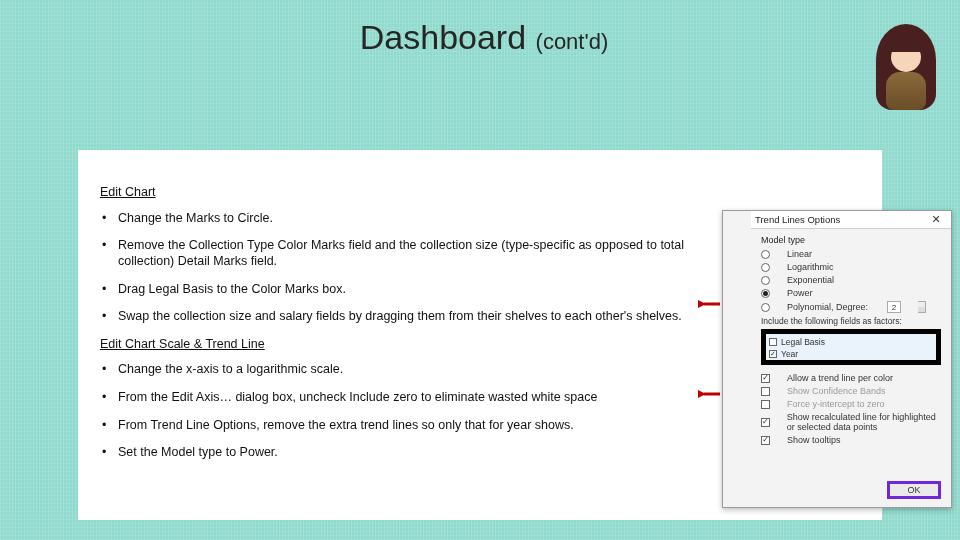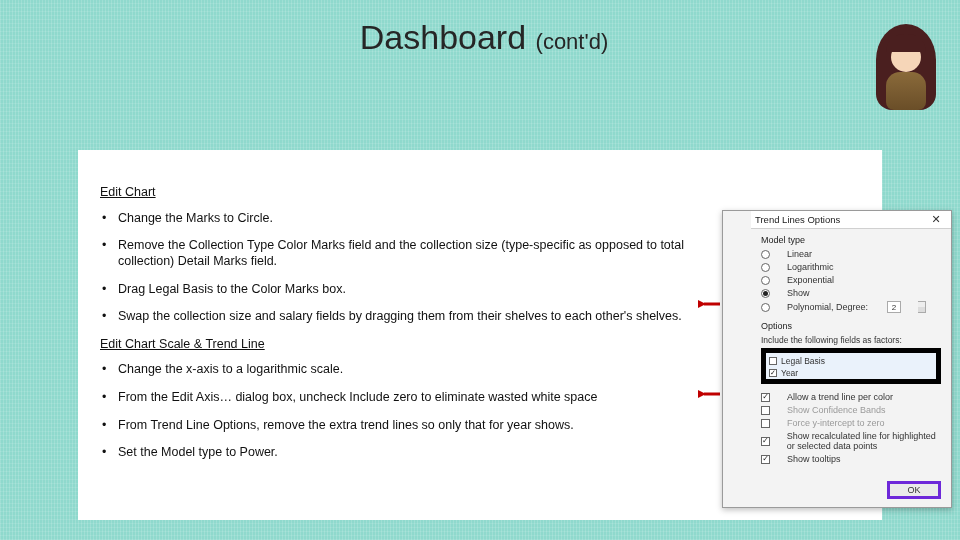--- a/index.html
+++ b/index.html
@@ -264,30 +264,29 @@
       <div class="radio-row">
         <span class="radio"></span>
         <span>Logarithmic</span>
       </div>
       <div class="radio-row">
         <span class="radio"></span>
         <span>Exponential</span>
       </div>
       <div class="radio-row">
         <span class="radio selected"></span>
-        <span>Show</span>
+        <span>Power</span>
       </div>
       <div class="radio-row">
         <span class="radio"></span>
         <span>Polynomial, Degree:</span>
         <span class="degree-box">2</span>
         <span class="spinner"></span>
       </div>
 
-      <div class="dlg-group-label" style="margin-top:8px;">Options</div>
       <div style="font-size:8.5px;">Include the following fields as factors:</div>
       <div class="factors-box">
         <div class="frow">
           <span class="mini-check"></span>
           <span>Legal Basis</span>
         </div>
         <div class="frow">
           <span class="mini-check checked"></span>
           <span>Year</span>
         </div>

